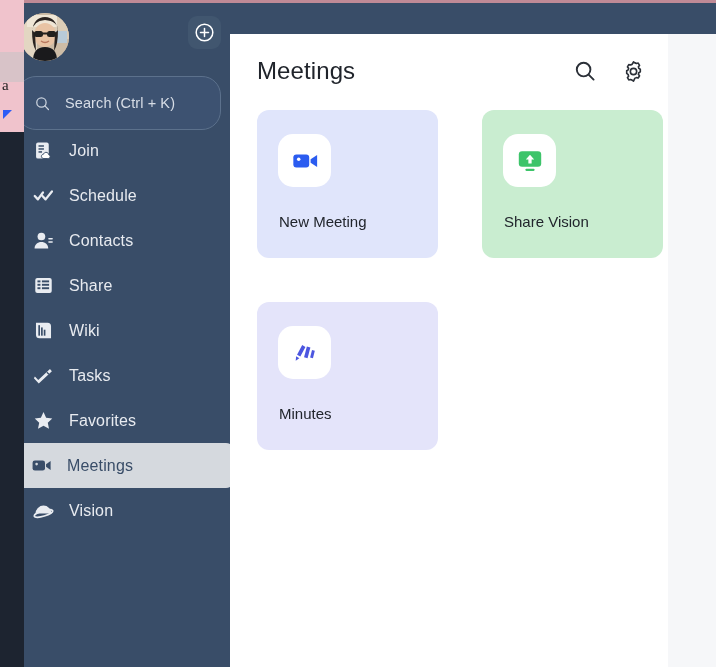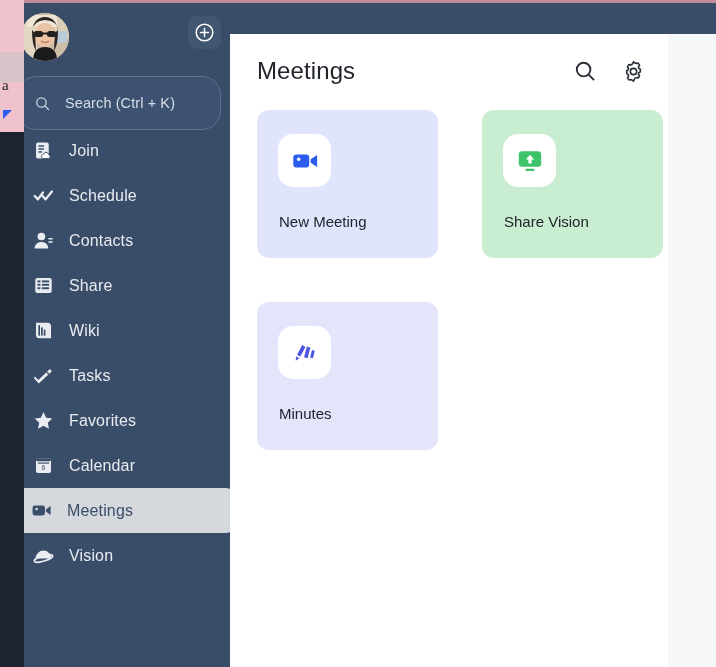--- a/index.html
+++ b/index.html
@@ -398,31 +398,20 @@
 
       <div class="nav-item">
         <span class="nav-icon">
           <svg width="21" height="21" viewBox="0 0 24 24">
             <path d="M12 2.4 L15 8.8 L22 9.7 L16.9 14.5 L18.3 21.4 L12 18 L5.7 21.4 L7.1 14.5 L2 9.7 L9 8.8Z" fill="#e9ecf1"></path>
           </svg>
         </span>
         <span class="nav-label">Favorites</span>
       </div>
 
-      <div class="nav-item">
-        <span class="nav-icon">
-          <svg width="21" height="21" viewBox="0 0 24 24">
-            <rect x="3.4" y="3.6" width="17.2" height="17" rx="2.2" fill="#e9ecf1"></rect>
-            <rect x="3.4" y="3.6" width="17.2" height="3.4" rx="1.6" fill="#394d68"></rect>
-            <rect x="5.6" y="8.6" width="12.8" height="1.3" fill="#394d68"></rect>
-            <text x="12" y="17.6" font-family="Liberation Sans, sans-serif" font-size="8" fill="#394d68" text-anchor="middle">6</text>
-          </svg>
-        </span>
-        <span class="nav-label">Calendar</span>
-      </div>
 
       <div class="nav-item active">
         <span class="nav-icon">
           <svg width="21" height="21" viewBox="0 0 24 24">
             <rect x="1.8" y="6.2" width="14.2" height="11.4" rx="2.6" fill="#394d68"></rect>
             <path d="M17.2 10.6 L22.4 6.8 V17.2 L17.2 13.4Z" fill="#394d68"></path>
             <circle cx="6.4" cy="10.4" r="1.5" fill="#d5d9de"></circle>
           </svg>
         </span>
         <span class="nav-label">Meetings</span>

